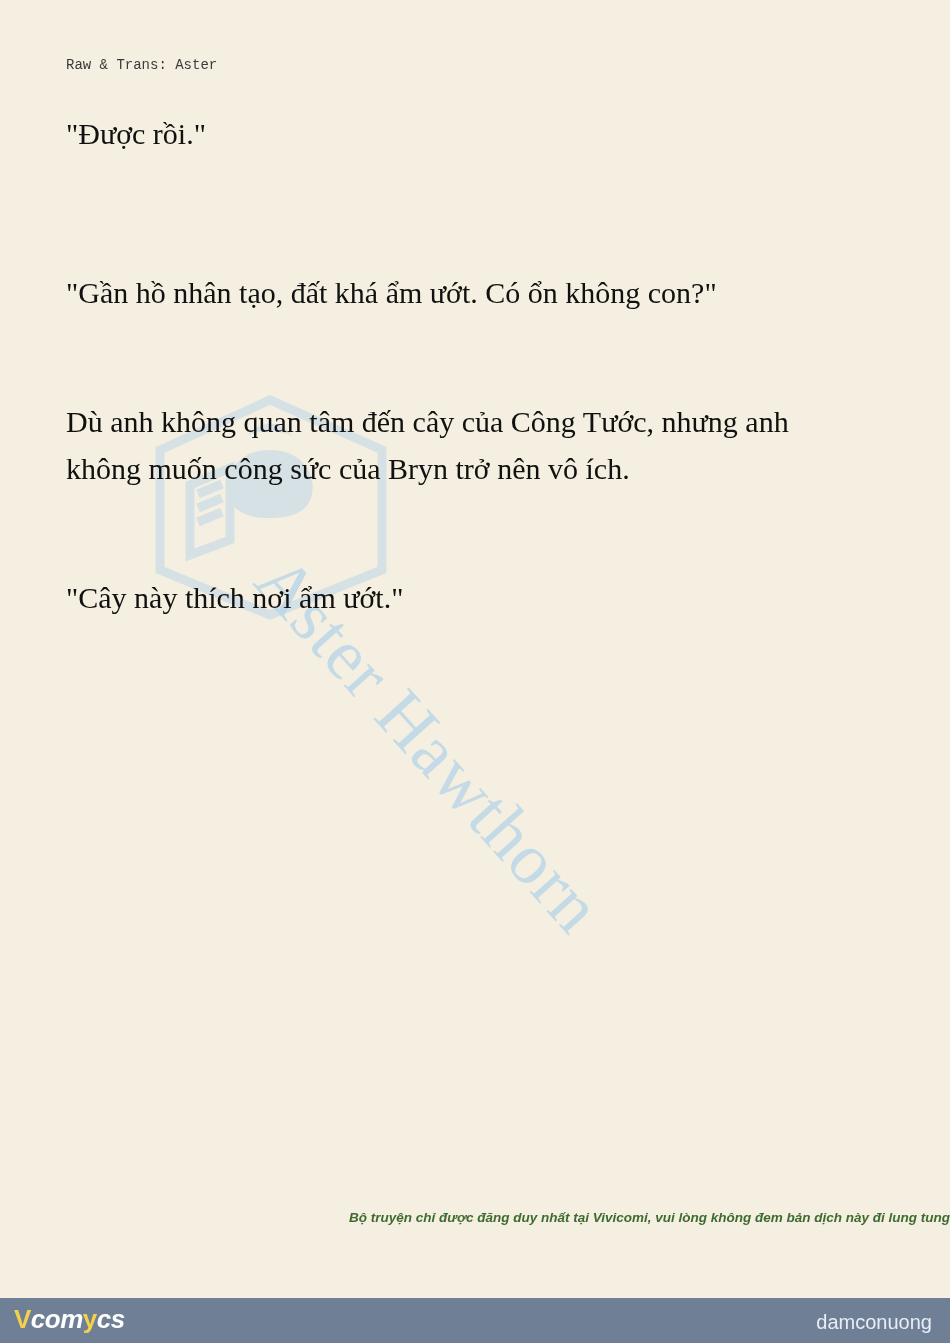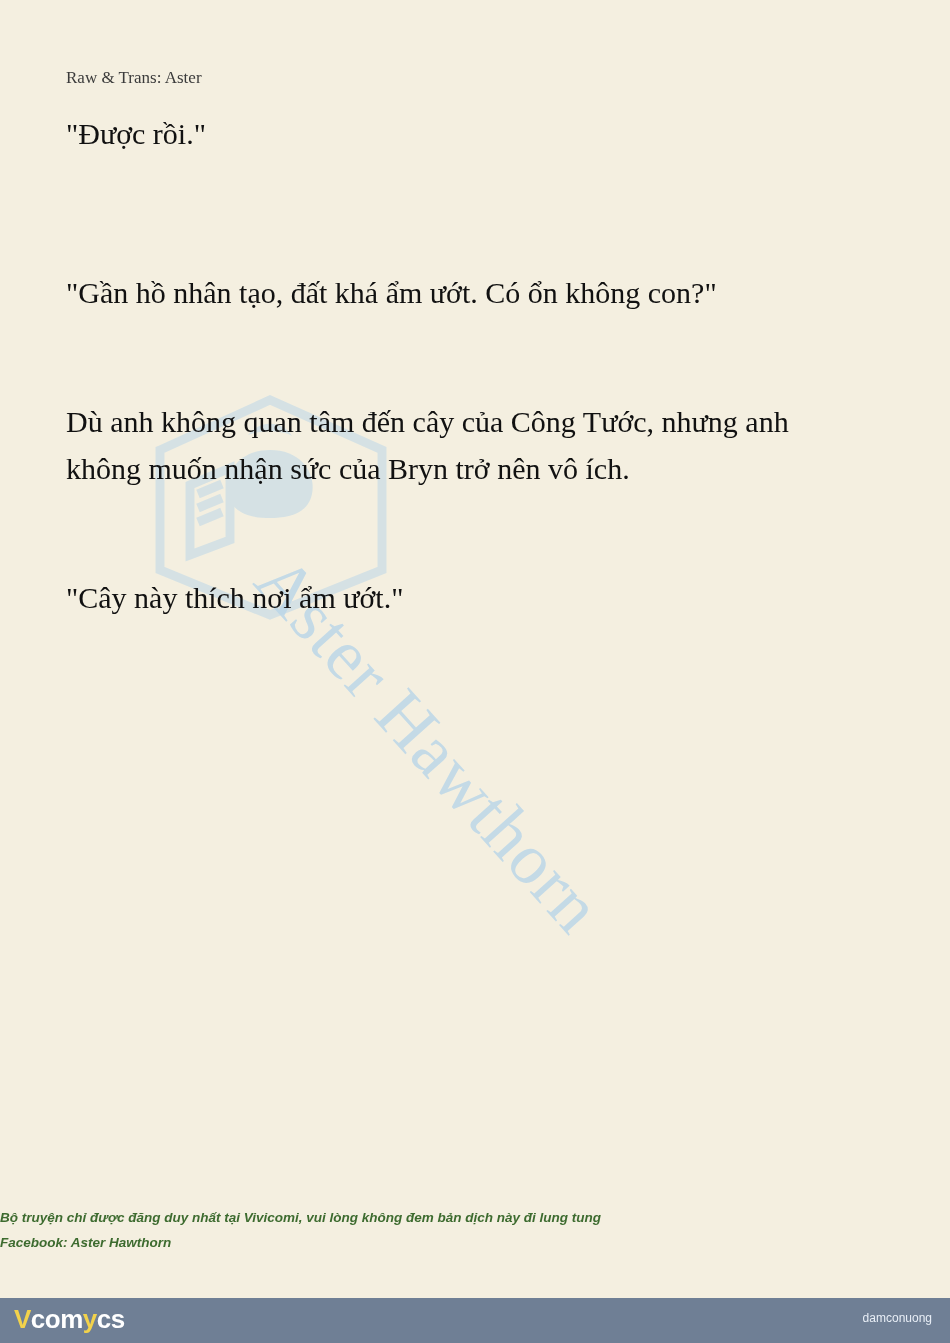--- a/index.html
+++ b/index.html
@@ -52,23 +52,23 @@
     top: 390px;
     width: 300px;
     height: 230px;
     opacity: .55;
   }
 
   
   .credit {
     position: absolute;
     left: 66px;
-    top: 68px;
-    font-family: Liberation Serif, serif;
-    font-size: 17px;
+    top: 57px;
+    font-family: Liberation Mono, monospace;
+    font-size: 14px;
     color: #3b3b3b;
     z-index: 3;
   }
 
   
   .content {
     position: absolute;
     left: 66px;
     top: 110px;
     width: 800px;
@@ -87,21 +87,21 @@
   .para.p3 { margin-bottom: 82px; }
   .para.p4 { margin-bottom: 82px; }
   .para.p5 { margin-bottom: 0; }
 
   
   .footer-note {
     position: absolute;
     left: 0;
     top: 1205px;
     width: 950px;
-    text-align: left;
+    text-align: right;
     z-index: 3;
   }
   .footer-note div {
     font-family: "Liberation Sans", sans-serif;
     font-size: 13.5px;
     font-weight: bold;
     font-style: italic;
     color: #3d6b2f;
     line-height: 25px;
   }
@@ -121,28 +121,28 @@
     left: 14px;
     top: 6px;
     display: flex;
     align-items: baseline;
     font-family: "Liberation Sans", sans-serif;
     font-weight: bold;
     font-size: 26px;
     letter-spacing: -0.5px;
   }
   .brand .v { color: #f2d24b; }
-  .brand .rest { color: #ffffff; }
+  .brand .rest { color: #ffffff; font-style: italic; }
   .brand .y { color: #f2d24b; }
   .site-tag {
     position: absolute;
     right: 18px;
     top: 13px;
     font-family: "Liberation Sans", sans-serif;
-    font-size: 12px;
+    font-size: 20px;
     color: #e8eef6;
   }
 </style>
 </head>
 <body>
 
 <div class="page">
 
   <div class="watermark">
     <svg class="wm-logo" viewBox="0 0 300 230">
@@ -157,27 +157,26 @@
       <path d="M128 45 C140 30 162 30 172 46 C162 40 140 40 128 45 Z" fill="#bcd7e8"></path>
     </svg>
     <div class="wm-text">Aster Hawthorn</div>
   </div>
 
   <div class="credit">Raw &amp; Trans: Aster</div>
 
   <div class="content">
     <p class="para p1">"Được rồi."</p>
     <p class="para p3">"Gần hồ nhân tạo, đất khá ẩm ướt. Có ổn không con?"</p>
-    <p class="para p4">Dù anh không quan tâm đến cây của Công Tước, nhưng anh không muốn nhận sức của Bryn trở nên vô ích.</p>
+    <p class="para p4">Dù anh không quan tâm đến cây của Công Tước, nhưng anh không muốn công sức của Bryn trở nên vô ích.</p>
     <p class="para p5">"Cây này thích nơi ẩm ướt."</p>
   </div>
 
   <div class="footer-note">
     <div>Bộ truyện chỉ được đăng duy nhất tại Vivicomi, vui lòng không đem bản dịch này đi lung tung</div>
-    <div>Facebook: Aster Hawthorn</div>
   </div>
 
   <div class="bottombar">
     <div class="brand">
       <span class="v">V</span>
       <span class="rest">com</span>
       <span class="y">y</span>
       <span class="rest">cs</span>
     </div>
     <div class="site-tag">damconuong</div>

